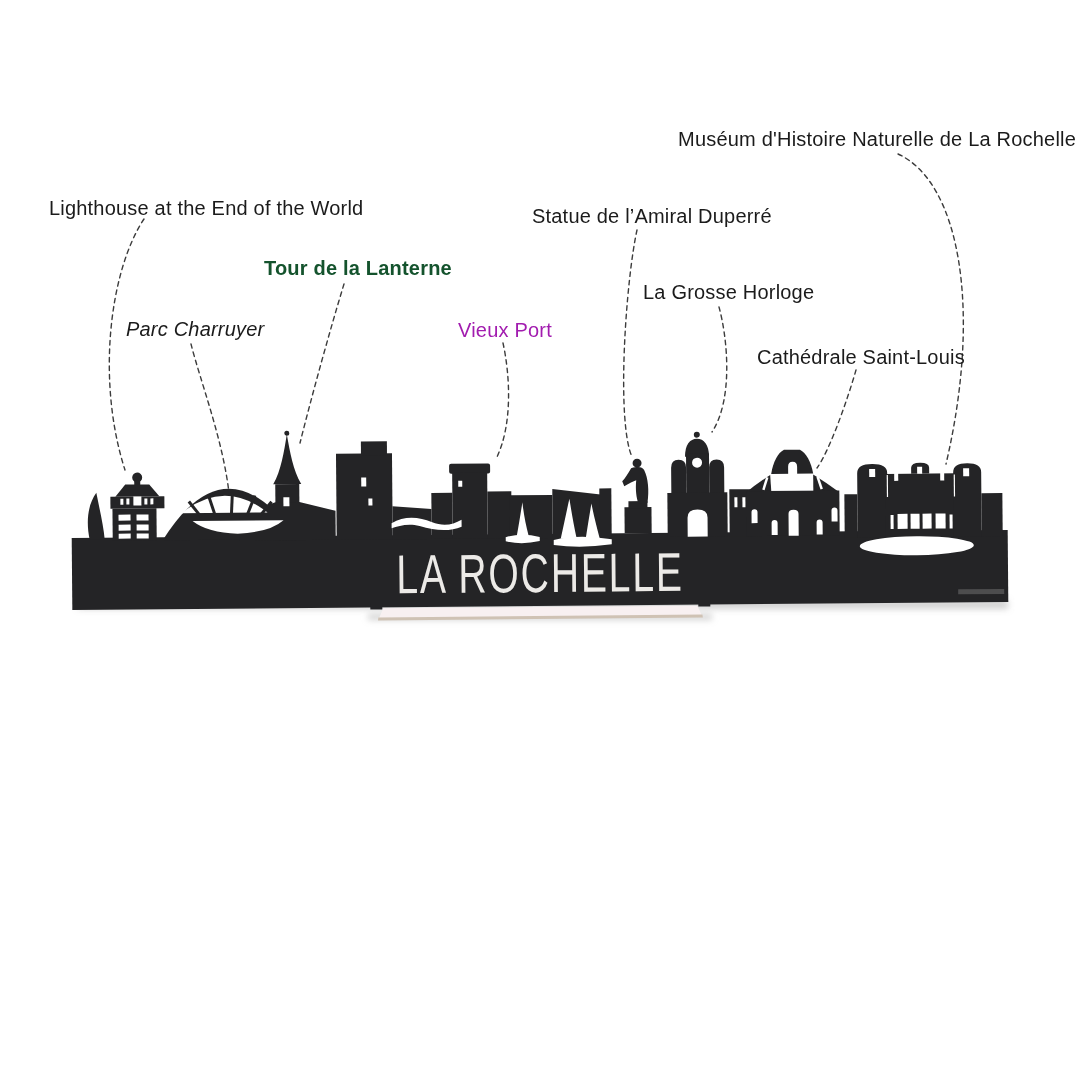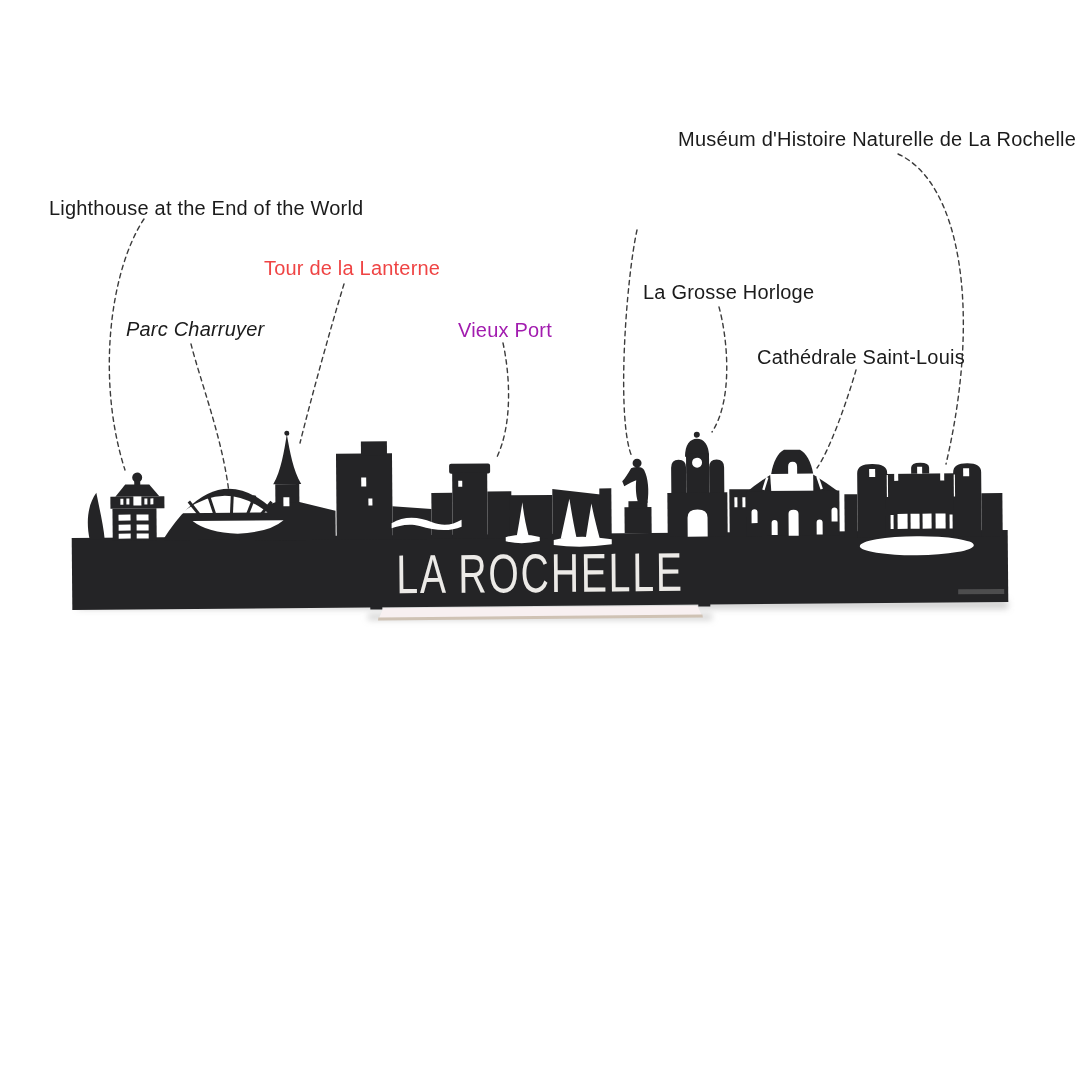--- a/index.html
+++ b/index.html
@@ -206,19 +206,20 @@
       <g>
         <rect x="370" y="602" width="12" height="6" fill="#242426"></rect>
         <rect x="698" y="602" width="12" height="6" fill="#242426"></rect>
         <path d="M383,607 L697,607 L702,618 L378,618 Z" fill="#f8f0f1"></path>
         <path d="M378,616 L702,616 L702.5,619 L377.5,619 Z" fill="#cfc2b4"></path>
       </g>
     </g>
   </svg>
 
   <div class="lbl" id="lbl-lighthouse" style="color: rgb(27, 27, 27);">Lighthouse at the End of the World</div>
-  <div class="lbl" id="lbl-lanterne" style="color: #ef4444;">Tour de la Lanterne</div>
+  <div class="lbl" id="lbl-lanterne" style="color: #14532d; font-weight: bold;">Tour de la Lanterne</div>
   <div class="lbl" id="lbl-parc" style="color: rgb(27, 27, 27); font-style: italic;">Parc Charruyer</div>
   <div class="lbl" id="lbl-vieux-port" style="color: #a21caf;">Vieux Port</div>
+  <div class="lbl" id="lbl-statue" style="color: rgb(27, 27, 27);">Statue de l’Amiral Duperré</div>
   <div class="lbl" id="lbl-horloge" style="color: rgb(27, 27, 27);">La Grosse Horloge</div>
   <div class="lbl" id="lbl-cathedrale" style="color: rgb(27, 27, 27);">Cathédrale Saint-Louis</div>
   <div class="lbl" id="lbl-museum" style="color: rgb(27, 27, 27);">Muséum d'Histoire Naturelle de La Rochelle</div>
 </div>
 
 </body></html>

